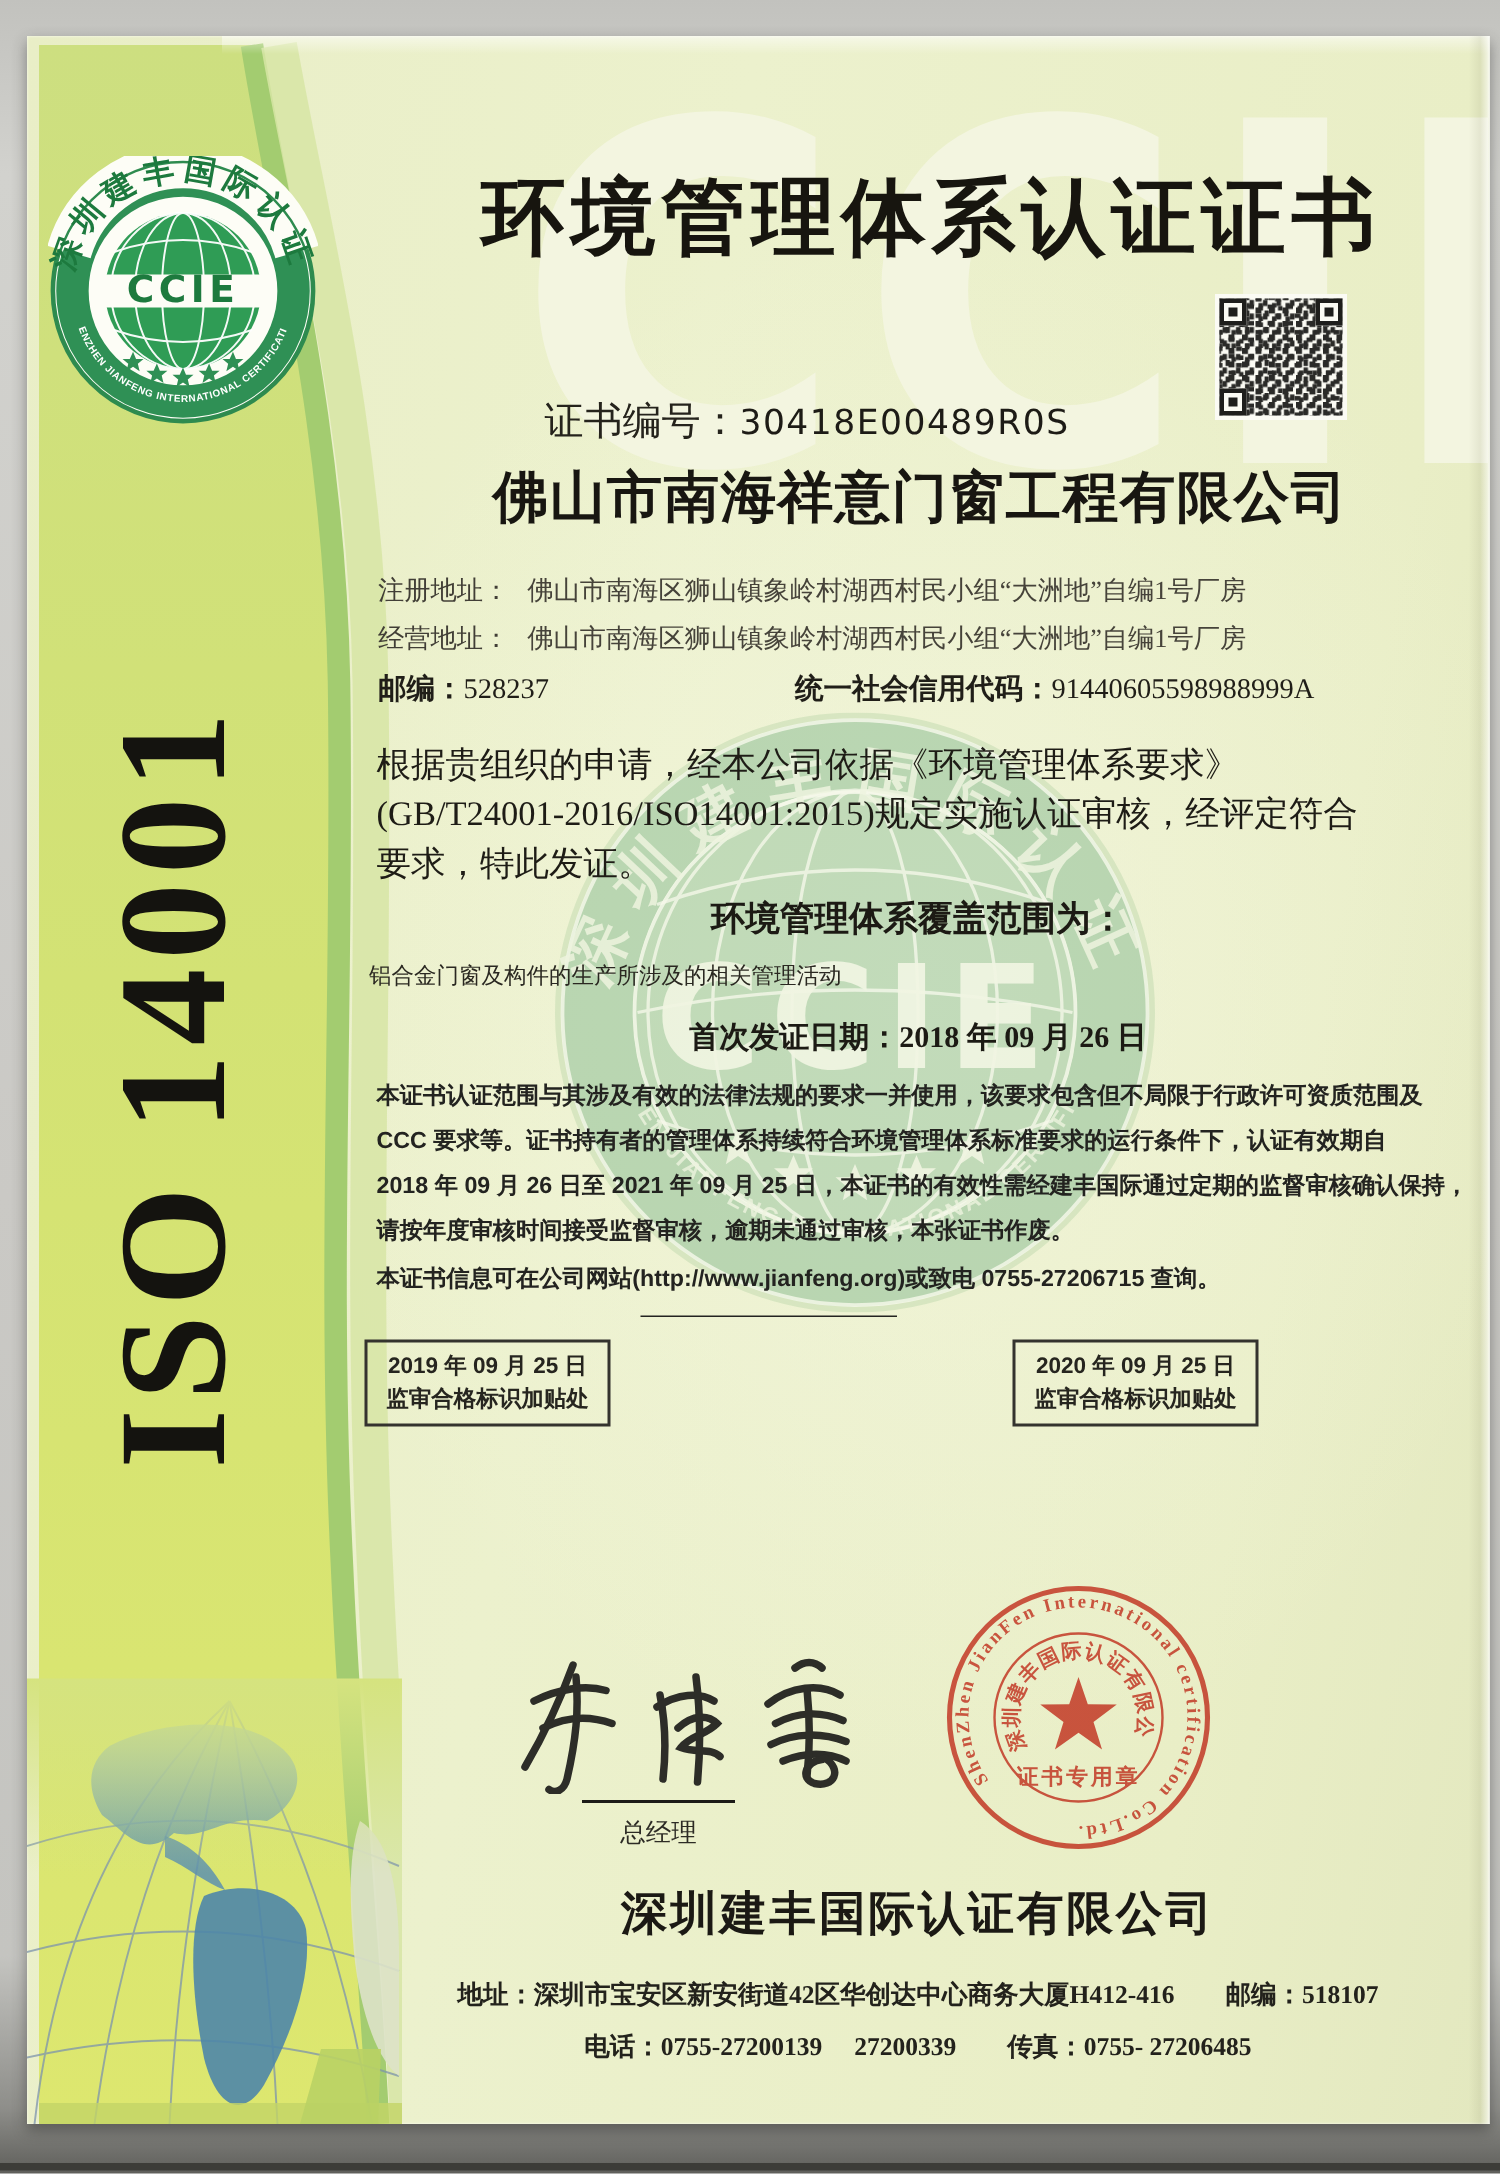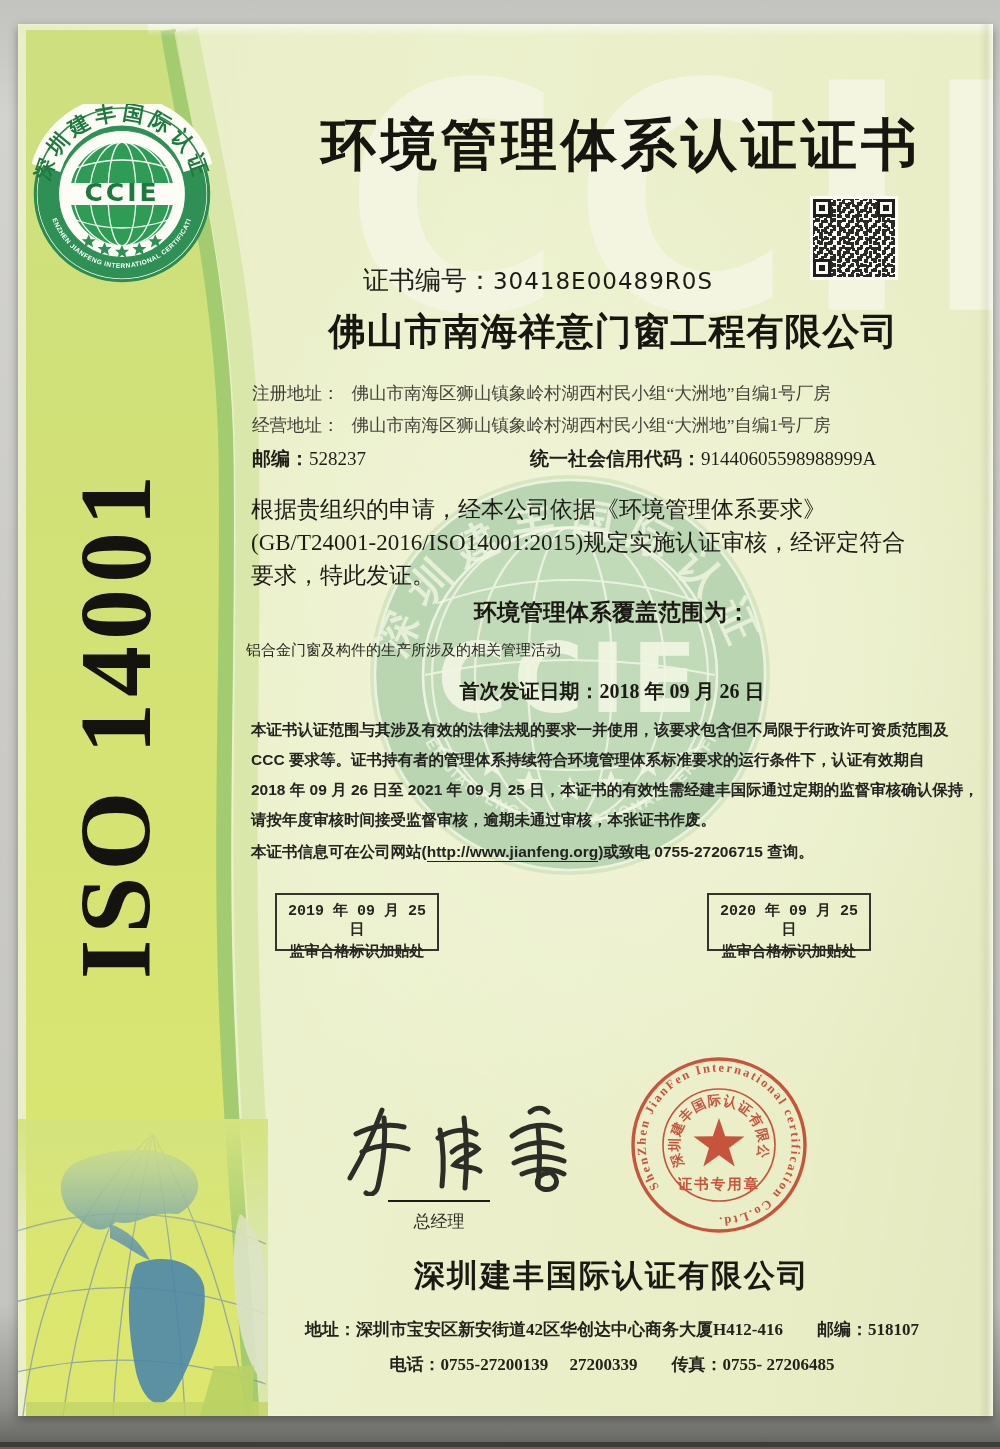--- a/index.html
+++ b/index.html
@@ -35,23 +35,23 @@
   .addr .v{margin-left:12px;color:#46433a;font-family:Liberation Serif, serif;}
   .meta-pc{left:234px;top:422px;font-size:19px;color:#201e18;}
   .meta-pc .l{font-weight:bold;}
   .meta-uscc{left:512px;top:422px;font-size:19px;color:#201e18;white-space:nowrap;}
   .meta-uscc .l{font-weight:bold;}
   .para{left:233px;width:742px;font-size:23px;color:#1e1c16;white-space:nowrap;}
   .scope-h{left:228px;right:15px;top:573px;text-align:center;font-size:23px;font-weight:bold;color:#1c1a14;}
   .scope-t{left:228px;right:15px;top:617px;text-align:left;font-size:15px;color:#2a2821;}
   .first-issue{left:228px;right:15px;top:654px;text-align:center;font-size:20px;font-weight:bold;color:#1c1a14;}
   .fine{left:233px;width:742px;font-family:"Liberation Sans","DejaVu Sans",sans-serif;font-size:15.5px;font-weight:600;color:#232320;white-space:nowrap;}
-  .fine .lnk{font-weight:700;border-bottom:1.5px solid #232320;padding-bottom:1px;}
+  .fine .lnk{font-weight:700;border-bottom:1.5px solid #232320;padding-bottom:16px;}
   .sticker{width:160px;height:54px;border:2px solid #34332e;text-align:center;
-    font-family:Liberation Mono, monospace;font-weight:bold;font-size:15px;color:#26251f;margin-left:32px;}
+    font-family:Liberation Sans, sans-serif;font-weight:bold;font-size:15px;color:#26251f;}
   .sticker .d{margin-top:6px;}
   .sticker .t{margin-top:3px;}
   .sig-line{left:370px;top:1176px;width:102px;border-top:2px solid #1c1b18;}
   .sig-role{left:362px;top:1186px;width:118px;text-align:center;font-size:17px;color:#2d2b25;}
   .issuer-name{left:228px;right:15px;top:1231px;text-align:center;font-size:31px;font-weight:bold;letter-spacing:2px;color:#1b1914;}
   .contact{left:228px;right:15px;text-align:center;font-weight:bold;color:#23221c;font-size:17px;}
   .iso-label{
     left:-302px;top:635px;width:800px;height:130px;line-height:130px;text-align:center;
     transform:rotate(-90deg);font-size:102px;font-weight:bold;letter-spacing:6px;color:#14130f;white-space:nowrap;
   }

